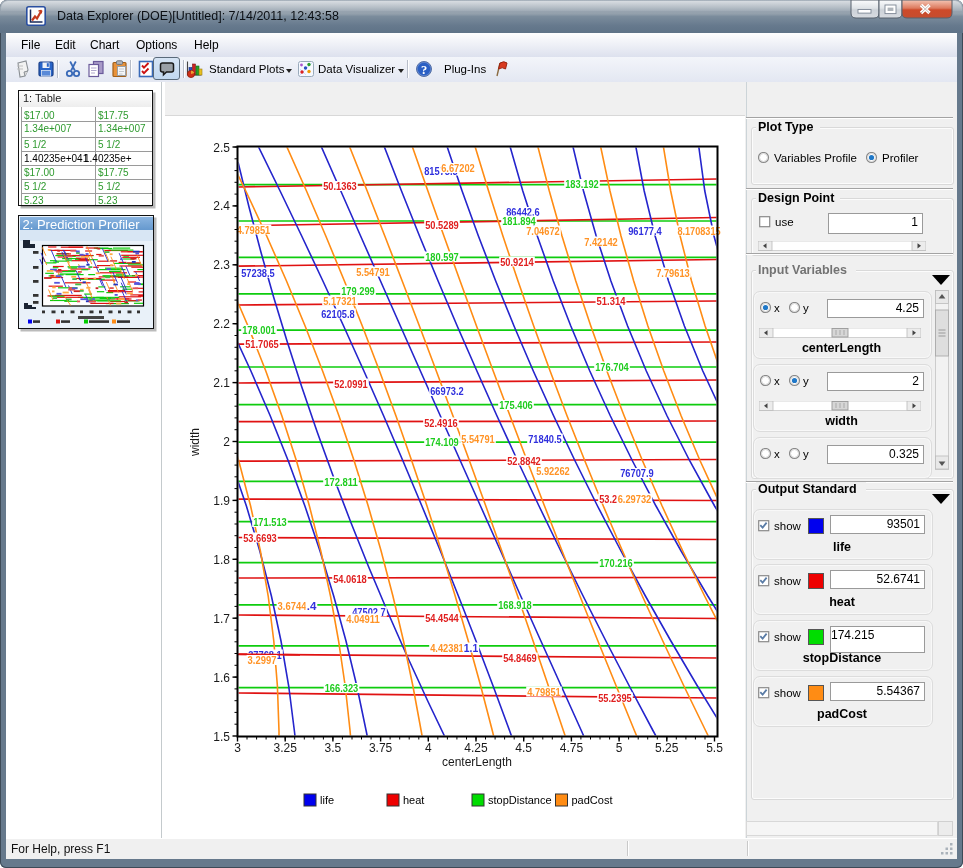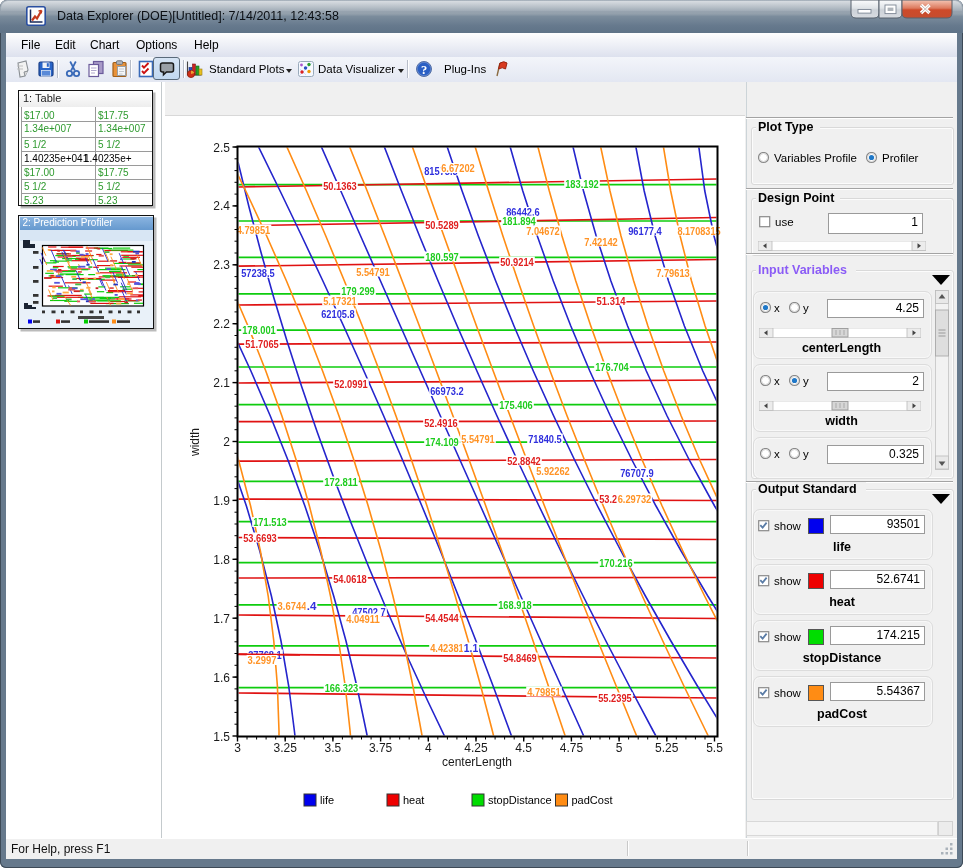--- a/index.html
+++ b/index.html
@@ -158,21 +158,21 @@
 <div style="position:absolute;left:24px;top:167.0px;font-size:10px;color:#2e9a2e;white-space:nowrap">$17.00</div>
 <div style="position:absolute;left:98px;top:167.0px;font-size:10px;color:#2e9a2e;white-space:nowrap;max-width:55px;overflow:hidden">$17.75</div>
 <div style="position:absolute;left:21px;top:179.3px;width:131px;height:1px;background:#9a9a9a"></div>
 <div style="position:absolute;left:24px;top:181.3px;font-size:10px;color:#2e9a2e;white-space:nowrap">5 1/2</div>
 <div style="position:absolute;left:98px;top:181.3px;font-size:10px;color:#2e9a2e;white-space:nowrap;max-width:55px;overflow:hidden">5 1/2</div>
 <div style="position:absolute;left:21px;top:193.2px;width:131px;height:1px;background:#9a9a9a"></div>
 <div style="position:absolute;left:24px;top:195.2px;font-size:10px;color:#2e9a2e;white-space:nowrap">5.23</div>
 <div style="position:absolute;left:98px;top:195.2px;font-size:10px;color:#2e9a2e;white-space:nowrap;max-width:55px;overflow:hidden">5.23</div>
 <div style="position:absolute;left:21px;top:205.5px;width:131px;height:1px;background:#9a9a9a"></div>
 <div style="position:absolute;left:18px;top:215px;width:136px;height:114px;background:#e9f1f9;border:1.5px solid #111;box-shadow:2.5px 2.5px 0 #bbb;box-sizing:border-box"></div>
-<div style="position:absolute;left:19.5px;top:216.5px;width:133px;height:22px;background:linear-gradient(#8ab4e0,#4c86c2);color:#fff;font-size:10px;padding-left:3px;box-sizing:border-box">2: Prediction Profiler</div>
+<div style="position:absolute;left:19.5px;top:216.5px;width:133px;height:22px;background:linear-gradient(#8ab4e0,#4c86c2);color:#fff;font-size:13px;padding-left:3px;box-sizing:border-box">2: Prediction Profiler</div>
 <div style="position:absolute;left:19.5px;top:229.5px;width:133px;height:11px;background:#d8e6f4"></div>
 <svg width="147" height="120" viewBox="0 0 147 120" style="position:absolute;left:14px;top:210px">
 <rect x="28.5" y="35.5" width="101" height="60.5" fill="#fff" stroke="#000" stroke-width="1.2"></rect>
 <line x1="60.4" y1="45.6" x2="79.7" y2="45.6" stroke="#0ecc0e" stroke-width="1.2"></line>
 <line x1="36.0" y1="67.5" x2="49.1" y2="67.5" stroke="#e01212" stroke-width="1.2"></line>
 <line x1="34.6" y1="65.9" x2="40.5" y2="65.9" stroke="#0ecc0e" stroke-width="1.2"></line>
 <line x1="71.1" y1="41.0" x2="78.1" y2="41.0" stroke="#e01212" stroke-width="1.2"></line>
 <line x1="70.2" y1="84.1" x2="77.9" y2="84.1" stroke="#0ecc0e" stroke-width="1.2"></line>
 <line x1="50.7" y1="72.8" x2="76.5" y2="72.8" stroke="#e01212" stroke-width="1.2"></line>
 <line x1="85.0" y1="59.6" x2="111.5" y2="59.6" stroke="#0ecc0e" stroke-width="1.2"></line>
@@ -801,21 +801,21 @@
 <svg width="168" height="10" style="position:absolute;left:758px;top:241px">
     <rect x="0" y="0" width="168" height="9.5" fill="#fff" stroke="#c8c8c8" stroke-width="0.8"></rect>
     <rect x="0" y="0" width="14" height="9.5" fill="#ececec" stroke="#bbb" stroke-width="0.8"></rect>
     <rect x="154" y="0" width="14" height="9.5" fill="#ececec" stroke="#bbb" stroke-width="0.8"></rect>
     <path d="M8.5 2.2 L5 4.8 L8.5 7.4 z" fill="#444"></path>
     <path d="M159.5 2.2 L163 4.8 L159.5 7.4 z" fill="#444"></path>
   </svg>
 <div style="position:absolute;left:746px;top:253px;width:207px;height:1px;background:#a3a3a3"></div>
 <div style="position:absolute;left:746px;top:254px;width:207px;height:1px;background:#fff"></div>
 <div style="position:absolute;left:751px;top:270px;width:201px;height:207px;border:1px solid #d9d9d9;border-radius:3px;box-shadow:inset 0 0 0 1px #fcfcfc"></div>
-<div style="position:absolute;left:756px;top:263px;width:96px;height:14px;background:#f0f0f0;font-weight:bold;font-size:12.5px;padding:0 2px;color:#8b5cf6">Input Variables</div>
+<div style="position:absolute;left:756px;top:263px;width:96px;height:14px;background:#f0f0f0;font-weight:bold;font-size:12.5px;padding:0 2px;color:#737373">Input Variables</div>
 <svg width="20" height="12" style="position:absolute;left:931px;top:274px">
     <path d="M1 1 h18 l-9 10 z" fill="#000"></path>
   </svg>
 <svg width="14" height="180" style="position:absolute;left:935px;top:290px">
     <rect x="0.5" y="0.5" width="13" height="179" fill="#f2f2f2" stroke="#ccc" stroke-width="1"></rect>
     <rect x="0.5" y="0.5" width="13" height="13" fill="#e8e8e8" stroke="#bbb" stroke-width="0.8"></rect>
     <path d="M7 4 l3.4 4.5 h-6.8z" fill="#555"></path>
     <rect x="0.5" y="166" width="13" height="13" fill="#e8e8e8" stroke="#bbb" stroke-width="0.8"></rect>
     <path d="M7 176 l3.4 -4.5 h-6.8z" fill="#555"></path>
     <rect x="0.5" y="20" width="13" height="46" fill="#dedede" stroke="#aaa" stroke-width="0.9"></rect>
@@ -904,21 +904,21 @@
 <div style="position:absolute;left:808px;top:573px;width:14px;height:14px;background:#ee0000;border:1px solid #555"></div>
 <div style="position:absolute;left:830px;top:570px;width:95px;height:19px;background:#fff;border:1px solid #9a9a9a;box-sizing:border-box;font-size:12px;text-align:right;padding:1px 4px 0 0;color:#000">52.6741</div>
 <div style="position:absolute;left:753px;top:595px;width:178px;text-align:center;font-weight:bold;font-size:12.5px">heat</div>
 <div style="position:absolute;left:753px;top:620px;width:178px;height:49px;border:1px solid #dcdcdc;border-radius:7px;box-shadow:inset 0 0 0 1px #f8f8f8"></div>
 <svg width="12" height="12" style="position:absolute;left:758px;top:631px">
     <rect x="0.7" y="0.7" width="10" height="10" fill="#fff" stroke="#8a8a8a" stroke-width="1.2"></rect>
     <path d="M2.3 5.2 L4.6 7.6 L8.6 2.6" stroke="#5a7ca6" stroke-width="1.8" fill="none"></path>
   </svg>
 <div class="lbl" style="left:774px;top:631px">show</div>
 <div style="position:absolute;left:808px;top:629px;width:14px;height:14px;background:#00dd00;border:1px solid #555"></div>
-<div style="position:absolute;left:830px;top:626px;width:95px;height:19px;background:#fff;border:1px solid #9a9a9a;box-sizing:border-box;font-size:12px;text-align:right;padding:1px 4px 0 0;color:#000">174.215</div>
+<div style="position:absolute;left:830px;top:626px;width:95px;height:27px;background:#fff;border:1px solid #9a9a9a;box-sizing:border-box;font-size:12px;padding:1px 4px 0 0;color:#000">174.215</div>
 <div style="position:absolute;left:753px;top:651px;width:178px;text-align:center;font-weight:bold;font-size:12.5px">stopDistance</div>
 <div style="position:absolute;left:753px;top:676px;width:178px;height:49px;border:1px solid #dcdcdc;border-radius:7px;box-shadow:inset 0 0 0 1px #f8f8f8"></div>
 <svg width="12" height="12" style="position:absolute;left:758px;top:687px">
     <rect x="0.7" y="0.7" width="10" height="10" fill="#fff" stroke="#8a8a8a" stroke-width="1.2"></rect>
     <path d="M2.3 5.2 L4.6 7.6 L8.6 2.6" stroke="#5a7ca6" stroke-width="1.8" fill="none"></path>
   </svg>
 <div class="lbl" style="left:774px;top:687px">show</div>
 <div style="position:absolute;left:808px;top:685px;width:14px;height:14px;background:#ff8c14;border:1px solid #555"></div>
 <div style="position:absolute;left:830px;top:682px;width:95px;height:19px;background:#fff;border:1px solid #9a9a9a;box-sizing:border-box;font-size:12px;text-align:right;padding:1px 4px 0 0;color:#000">5.54367</div>
 <div style="position:absolute;left:753px;top:707px;width:178px;text-align:center;font-weight:bold;font-size:12.5px">padCost</div>

